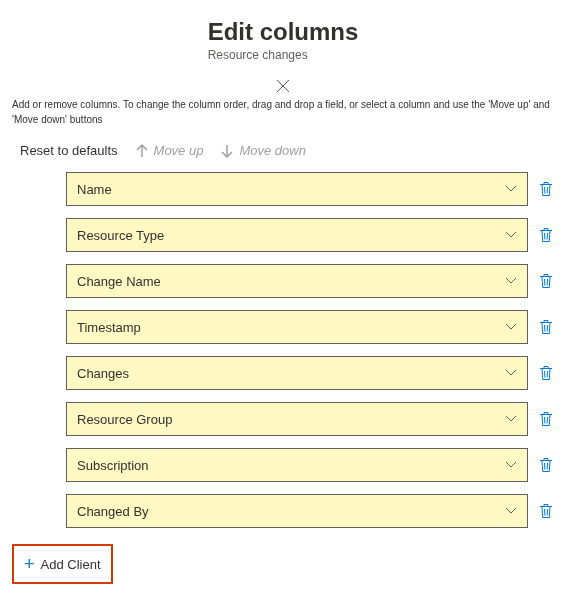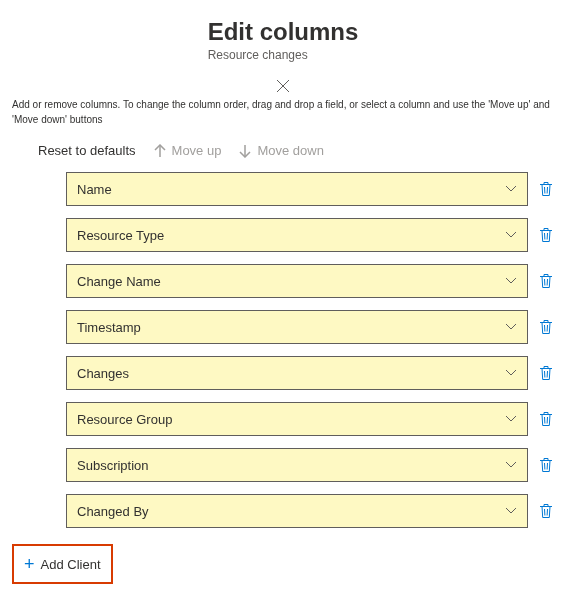--- a/index.html
+++ b/index.html
@@ -20,25 +20,25 @@
     }
     .title { font-size: 24px; font-weight: 600; color: #323130; }
     .subtitle { font-size: 12px; color: #605e5c; margin-top: 2px; margin-bottom: 14px; }
     .close-btn { font-size: 18px; color: #605e5c; cursor: pointer; line-height: 1; padding: 2px; }
     .description { font-size: 10px; color: #323130; line-height: 1.45; margin-bottom: 16px; }
     .toolbar {
       display: flex;
       align-items: center;
       gap: 18px;
       font-size: 13px;
-      margin-left: 26px;
+      margin-left: 8px;
       margin-bottom: 14px;
     }
     .toolbar-link { color: #323130; cursor: pointer; }
-    .toolbar-disabled { color: #a19f9d; display: flex; align-items: center; gap: 6px; }
+    .toolbar-disabled { color: #a19f9d; display: flex; align-items: center; gap: 6px; font-style: italic; }
     .toolbar-disabled svg { stroke: #a19f9d; }
     .columns-wrap { margin-left: 54px; }
     .col-row {
       display: flex;
       align-items: center;
       gap: 10px;
       margin-bottom: 12px;
     }
     .dropdown {
       flex: 1;

